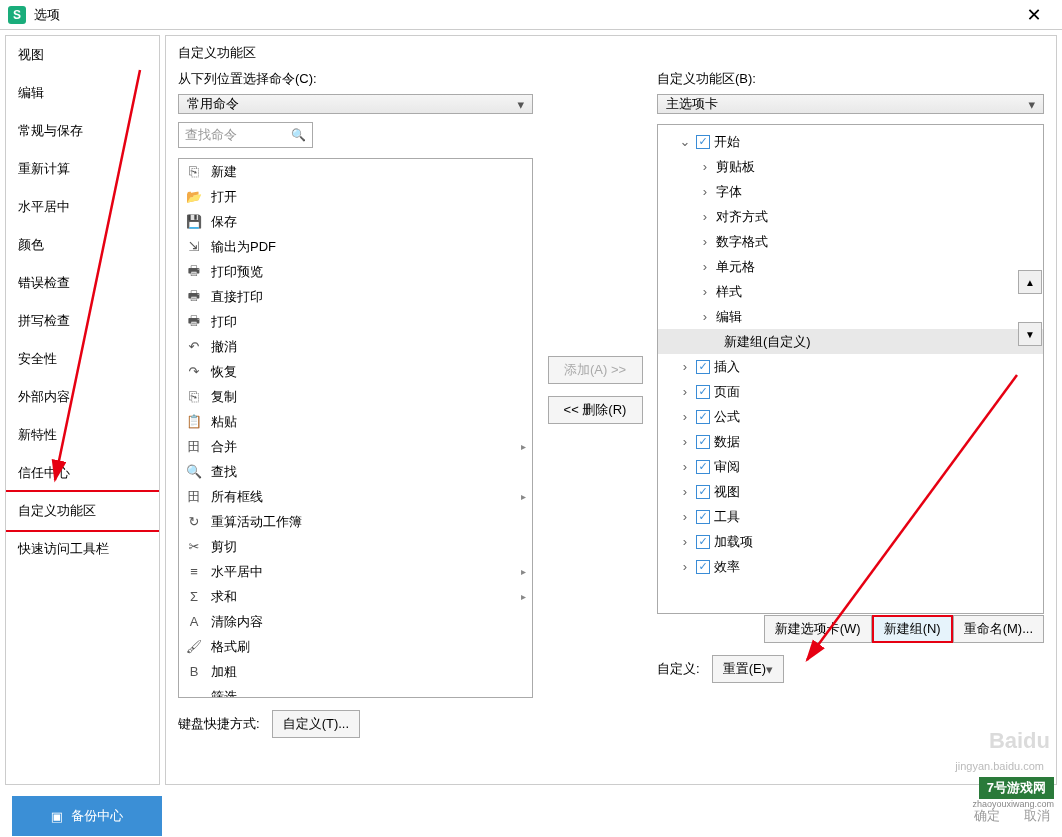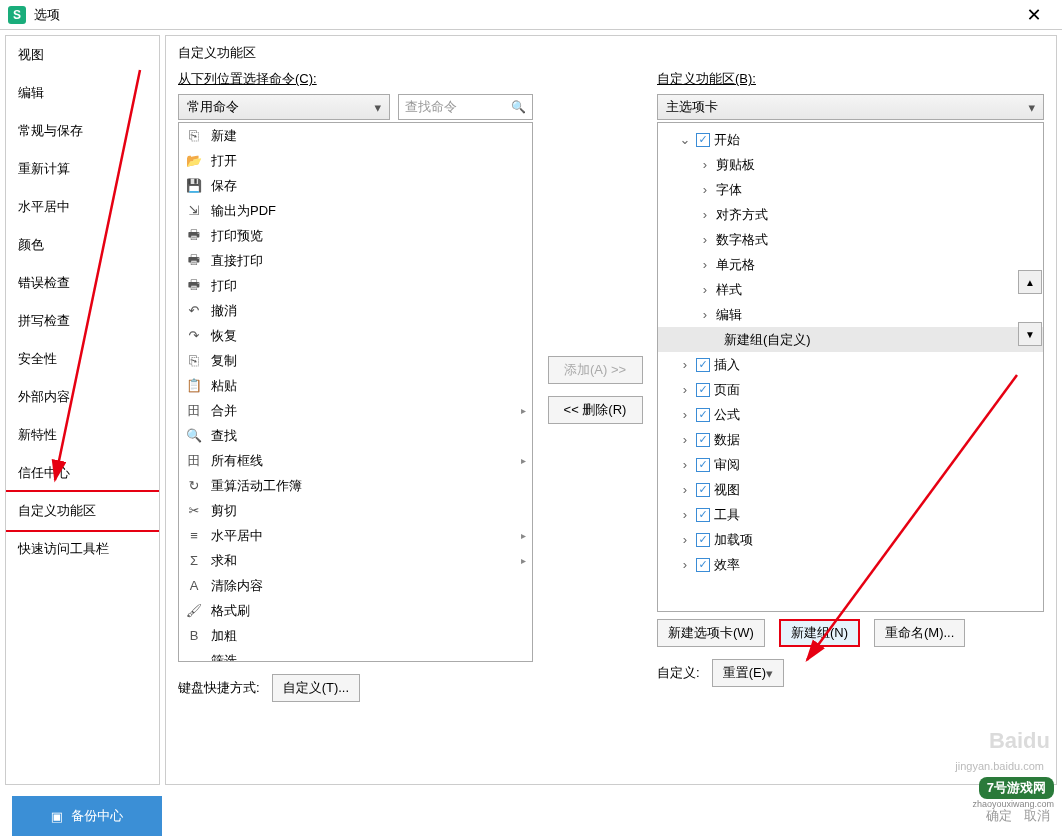--- a/index.html
+++ b/index.html
@@ -18,23 +18,23 @@
 
 .content { flex: 1; border: 1px solid #ccc; margin: 5px; padding: 8px 12px; position: relative; }
 
 .section-title { margin-bottom: 8px; }
 
 .cols { display: flex; gap: 12px; height: 640px; }
 .col-left { width: 355px; }
 .col-mid { width: 100px; display: flex; flex-direction: column; justify-content: center; align-items: center; gap: 12px; }
 .col-right { flex: 1; }
 
-.lbl { margin-bottom: 6px; text-decoration: underline; }
-
-.drop-row { display: flex; gap: 8px; margin-bottom: 2px; }
+.lbl { margin-bottom: 6px; }
+
+.drop-row { display: flex; gap: 8px; margin-bottom: 10px; flex-direction: column; }
 .dropdown { flex: 1; height: 26px; border: 1px solid #aaa; background: linear-gradient(#f5f5f5,#e8e8e8); display: flex; align-items: center; padding: 0 8px; position: relative; }
 .dropdown::after { content: "▾"; position: absolute; right: 8px; color: #555; }
 .searchbox { width: 135px; height: 26px; border: 1px solid #aaa; display: flex; align-items: center; padding: 0 6px; color: #999; position: relative; }
 .searchbox::after { content: "🔍"; position: absolute; right: 6px; font-size: 12px; }
 
 .listbox { border: 1px solid #aaa; height: 540px; overflow-y: scroll; background: #fff; }
 .cmd-item { display: flex; align-items: center; height: 25px; padding: 0 6px; gap: 8px; }
 .cmd-item .icon { width: 18px; text-align: center; color: #555; }
 .cmd-item .caret { margin-left: auto; color: #888; font-size: 10px; }
 
@@ -43,30 +43,30 @@
 .tree-row.selected { background: #e8e8e8; }
 .exp { width: 14px; text-align: center; color: #666; cursor: pointer; }
 .chk { width: 14px; height: 14px; border: 1px solid #3a8cd6; display: inline-flex; align-items: center; justify-content: center; color: #3a8cd6; font-size: 11px; line-height: 1; }
 
 .spin-btns { position: absolute; right: 2px; top: 200px; display: flex; flex-direction: column; gap: 28px; }
 .spin { width: 24px; height: 24px; border: 1px solid #aaa; background: #f0f0f0; display: flex; align-items: center; justify-content: center; font-size: 10px; }
 
 .mid-btn { width: 95px; height: 28px; border: 1px solid #aaa; background: #f5f5f5; }
 .mid-btn.disabled { color: #aaa; }
 
-.btn-row { display: flex; gap: 14px; margin-top: 7px; }
+.btn-row { display: flex; gap: 0; margin-top: 1px; justify-content: flex-end; }
 .btn { height: 28px; padding: 0 10px; border: 1px solid #aaa; background: #f5f5f5; display: inline-flex; align-items: center; }
 .btn.highlighted { border: 2px solid #e60012; background: #e6f3fb; }
 .btn.small::after { content: " ▾"; color: #555; }
 
 .kb-row { display: flex; align-items: center; gap: 12px; margin-top: 12px; }
 
 .bottom-bar { display: flex; align-items: center; padding: 6px 12px; gap: 10px; }
 .backup-btn { width: 150px; height: 40px; background: #3b8fd6; color: #fff; display: flex; align-items: center; justify-content: center; gap: 8px; }
-.bottom-actions { margin-left: auto; display: flex; gap: 12px; color: #999; }
+.bottom-actions { margin-left: auto; display: flex; gap: 24px; color: #999; }
 
 .arrow-svg { position: absolute; pointer-events: none; }
 
 .watermark { position: absolute; right: 6px; bottom: 30px; opacity: 0.35; font-size: 22px; font-weight: bold; color: #999; }
 .watermark2 { position: absolute; right: 12px; bottom: 12px; color: #bbb; font-size: 11px; }
 .game-badge { position: absolute; right: 8px; bottom: 28px; }
 </style>
 </head>
 <body>
 
@@ -343,15 +343,15 @@
     <span>▣</span>
     <span>备份中心</span>
   </div>
   <div class="bottom-actions">
     <span>确定</span>
     <span>取消</span>
   </div>
 </div>
 
 <div class="game-badge" style="text-align:right">
-  <div style="background:#2a7a3a;color:#fff;padding:2px 8px;border-radius:8px;font-weight:bold;display:inline-block">7号游戏网</div>
+  <div style="background:#2a7a3a;color:#fff;padding:2px 8px;border-radius:0;font-weight:bold;display:inline-block">7号游戏网</div>
   <div style="font-size:9px;color:#888">zhaoyouxiwang.com</div>
 </div>
 
 </body></html>

